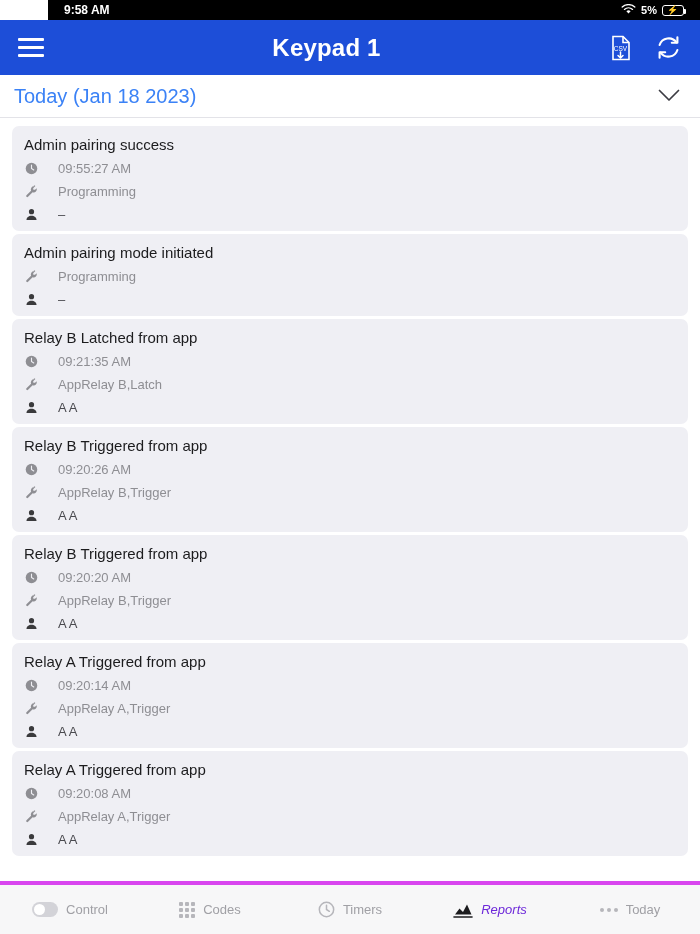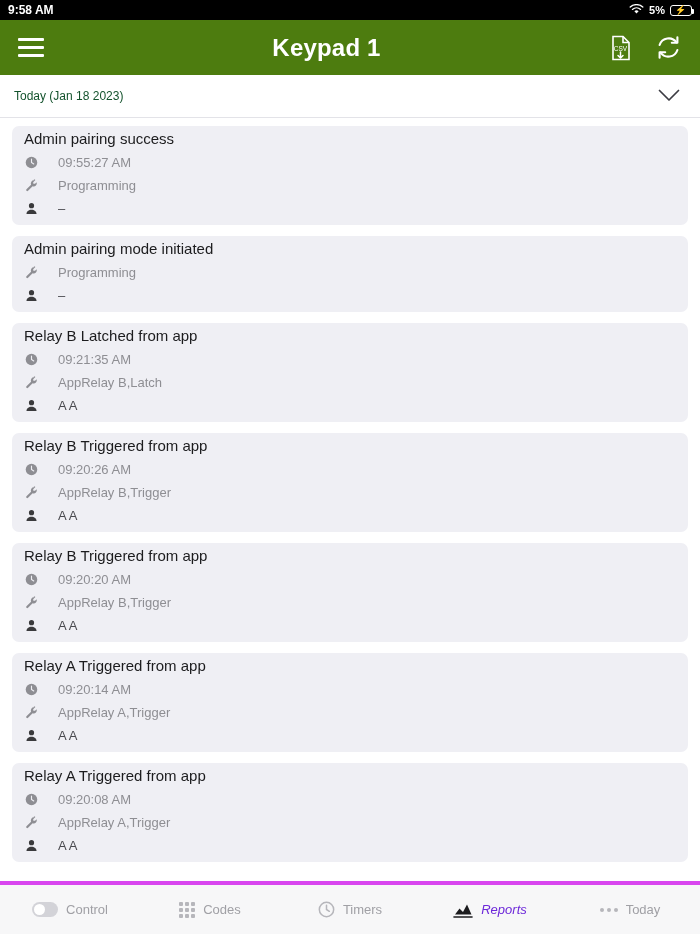--- a/index.html
+++ b/index.html
@@ -12,23 +12,24 @@
   }
 
   
   .statusbar {
     height: 20px;
     background: #000000;
     color: #ffffff;
     display: flex;
     align-items: center;
     justify-content: space-between;
-    padding: 0 8px;
+    padding: 0 16px;
     font-size: 12px;
     font-weight: 600;
+    margin-left: 48px;
   }
   .status-right {
     display: flex;
     align-items: center;
     gap: 5px;
     font-size: 11px;
     font-weight: 600;
   }
   .wifi-icon { display: inline-block; line-height: 1; font-size: 11px; }
   .battery {
@@ -51,21 +52,21 @@
     left: 50%; top: 50%;
     transform: translate(-50%, -50%);
     font-size: 9px;
     line-height: 1;
     color: #ffffff;
   }
 
   
   .navbar {
     height: 55px;
-    background: #4d7c0f;
+    background: #1d4ed8;
     color: #ffffff;
     display: flex;
     align-items: center;
     justify-content: space-between;
     padding: 0 18px;
   }
   .nav-title {
     font-size: 24px;
     font-weight: bold;
     letter-spacing: 0.2px;
@@ -94,43 +95,43 @@
   .section-header {
     height: 43px;
     background: #ffffff;
     display: flex;
     align-items: center;
     justify-content: space-between;
     padding: 0 14px 0 14px;
     border-bottom: 1px solid #e3e3e8;
   }
   .section-title {
-    font-size: 12px;
-    color: #14532d;
+    font-size: 20px;
+    color: #3b82f6;
   }
   .chevron {
     color: #3c3c43;
     font-size: 15px;
     cursor: pointer;
     padding: 6px;
   }
 
   
   .list {
     height: 780px;
     background: #ffffff;
     overflow: hidden;
     padding: 8px 12px 0 12px;
     position: relative;
   }
   .card {
     background: #efeff4;
     border-radius: 7px;
-    padding: 4px 12px 8px 12px;
-    margin-bottom: 11px;
+    padding: 10px 12px 8px 12px;
+    margin-bottom: 3px;
   }
   .card-title {
     font-size: 15px;
     color: #1c1c1e;
     margin-bottom: 7px;
   }
   .card-row {
     display: flex;
     align-items: center;
     gap: 19px;

